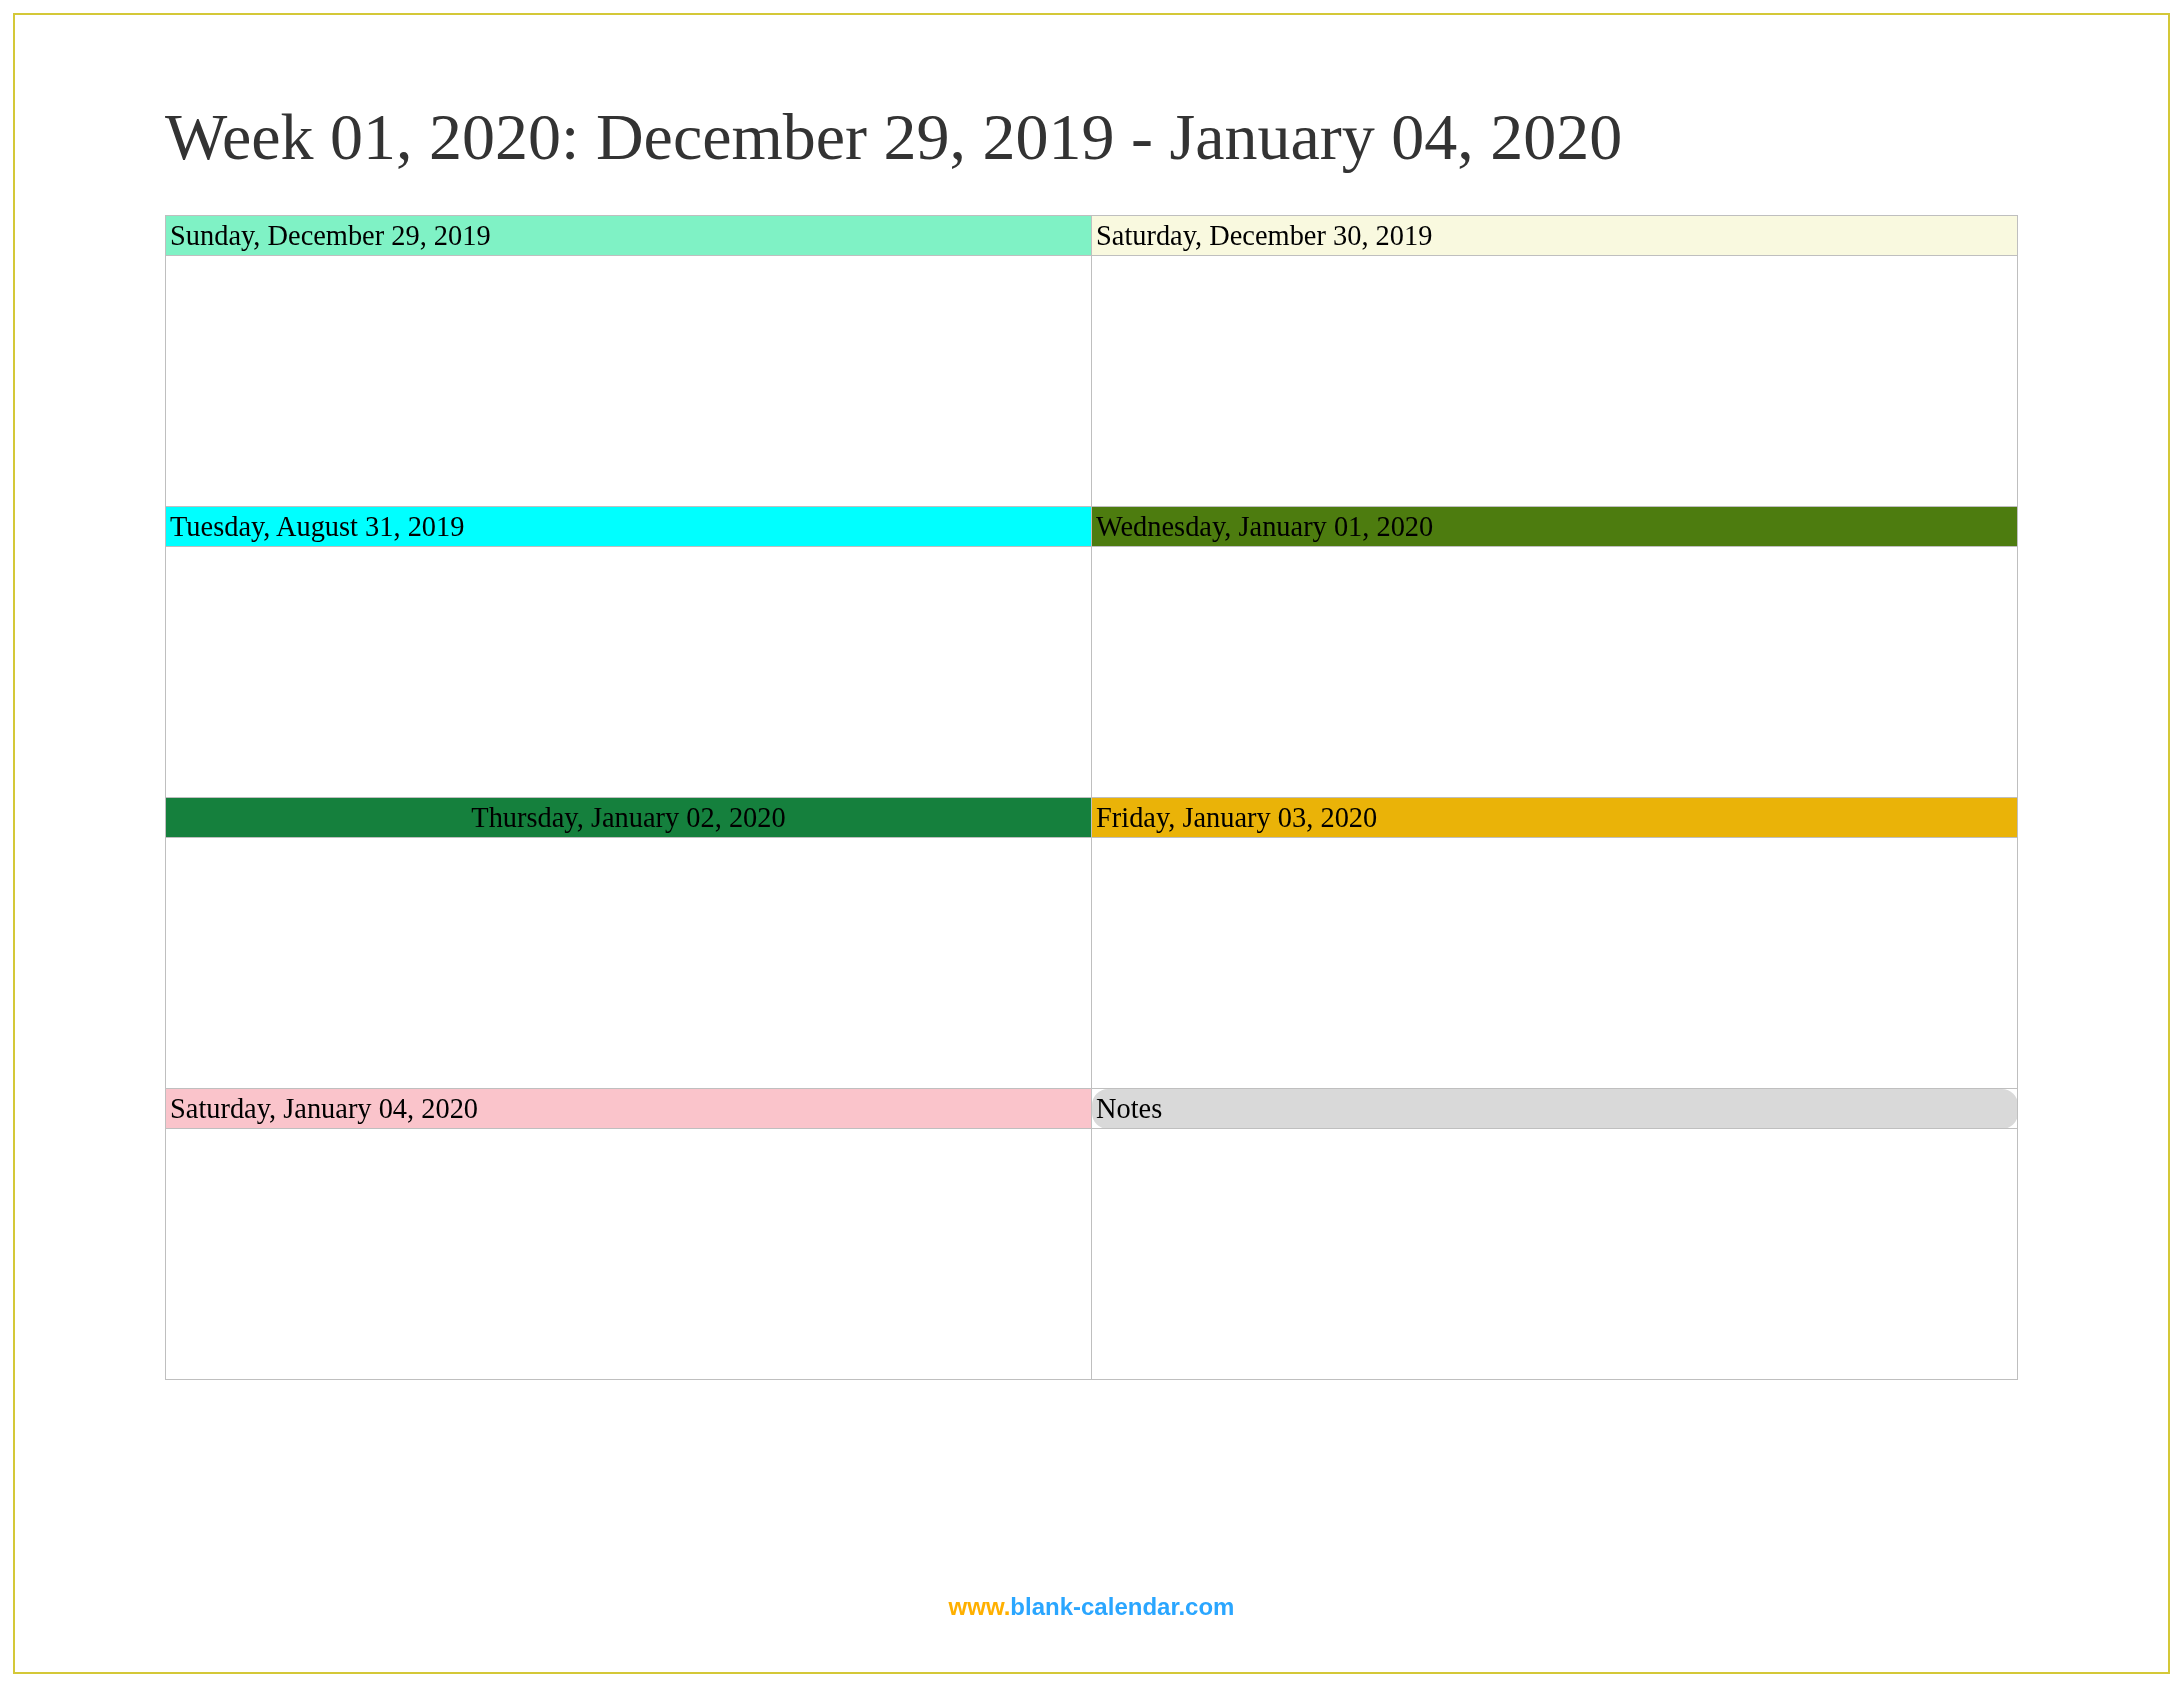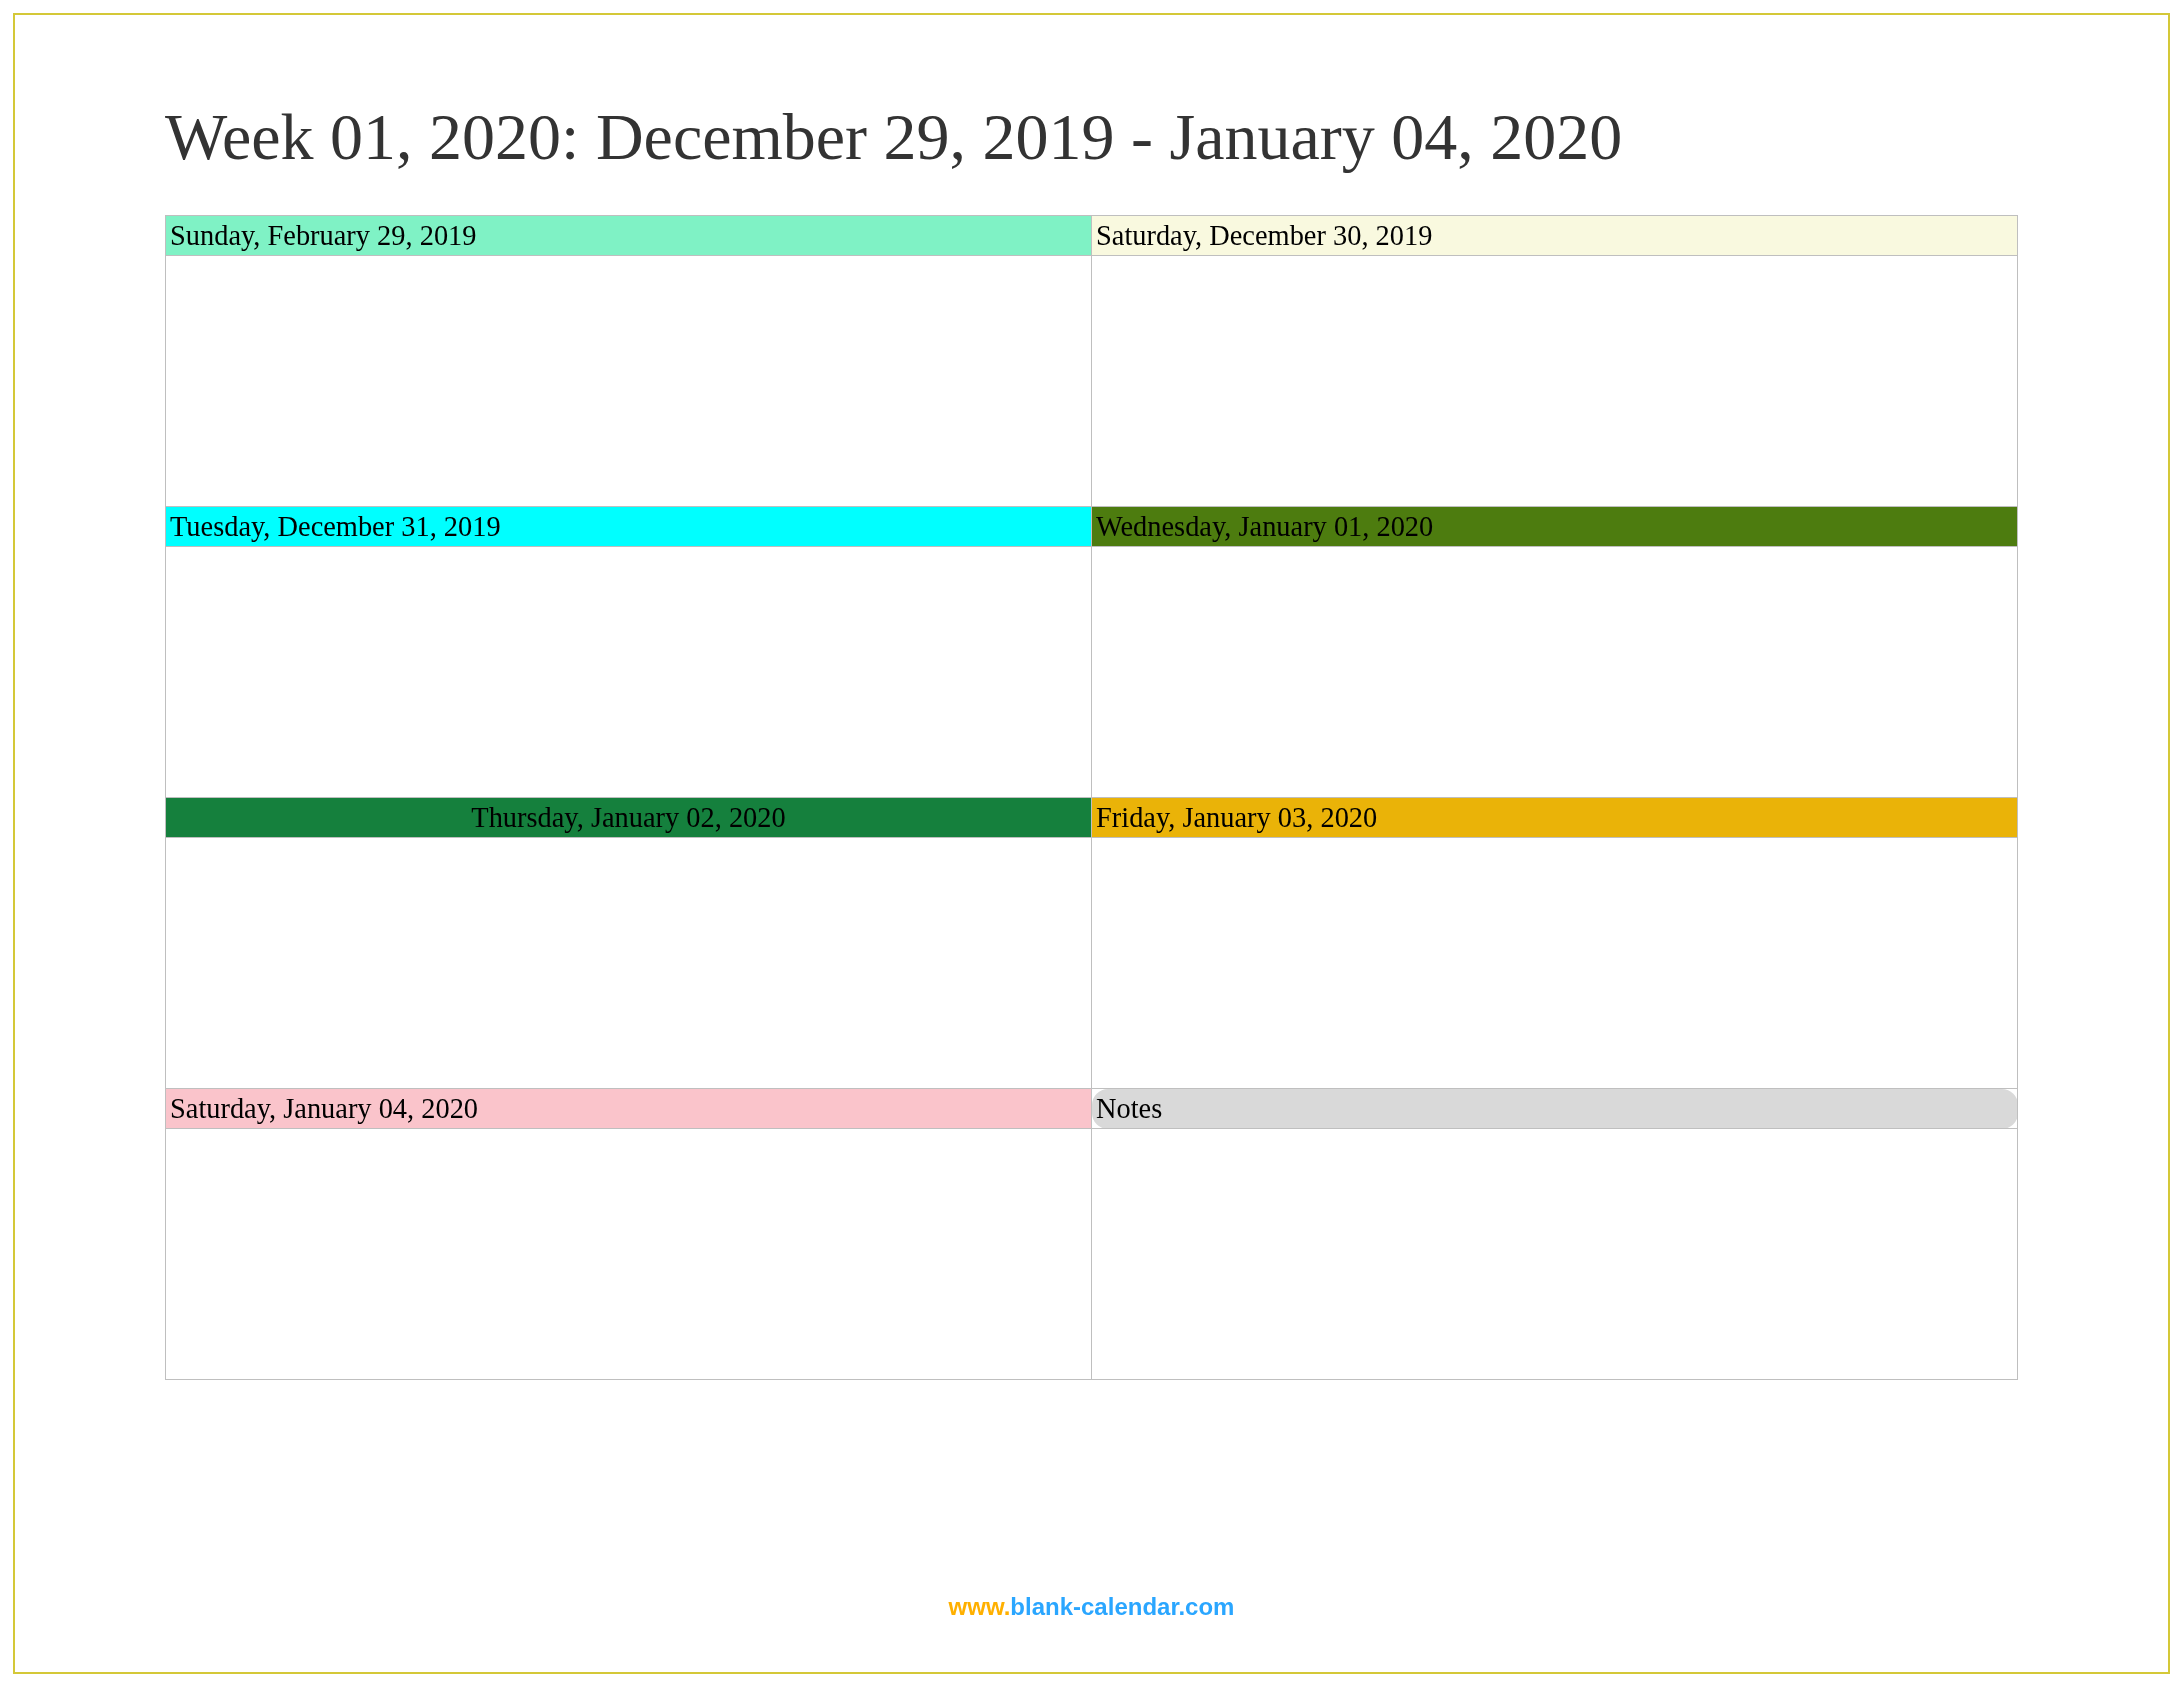--- a/index.html
+++ b/index.html
@@ -74,29 +74,29 @@
 <body>
 
 <div class="outer-frame"></div>
 
 <div class="content">
   <h1 class="title">Week 01, 2020: December 29, 2019 - January 04, 2020</h1>
 
   <table class="calendar-table">
     <tbody>
         <tr>
-      <td class="header-cell c-mint">Sunday, February 29, 2019</td>
+      <td class="header-cell c-mint">Sunday, December 29, 2019</td>
       <td class="header-cell c-cream">Saturday, December 30, 2019</td>
     </tr>
     <tr>
       <td class="body-cell"></td>
       <td class="body-cell"></td>
     </tr>
     <tr>
-      <td class="header-cell c-cyan">Tuesday, December 31, 2019</td>
+      <td class="header-cell c-cyan">Tuesday, August 31, 2019</td>
       <td class="header-cell c-orange">Wednesday, January 01, 2020</td>
     </tr>
     <tr>
       <td class="body-cell"></td>
       <td class="body-cell"></td>
     </tr>
     <tr>
       <td class="header-cell c-blue">Thursday, January 02, 2020</td>
       <td class="header-cell c-yellow">Friday, January 03, 2020</td>
     </tr>

